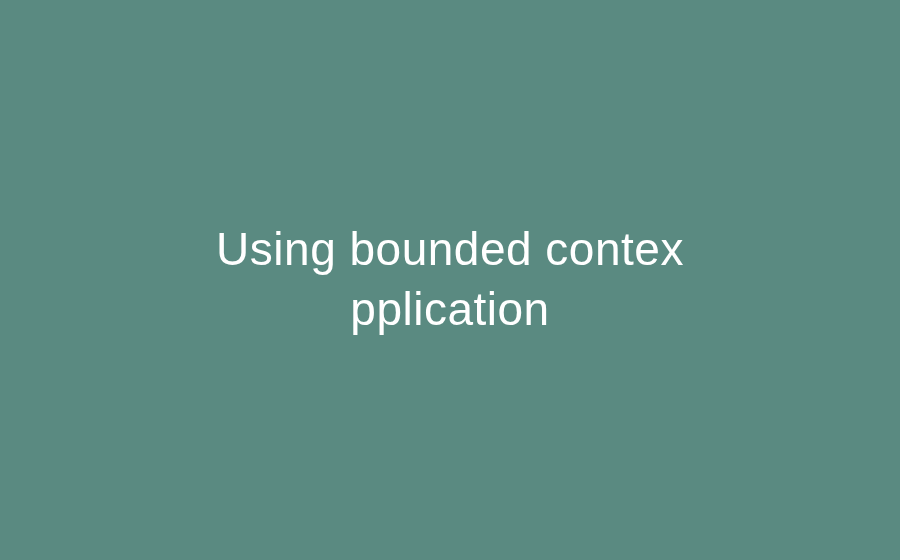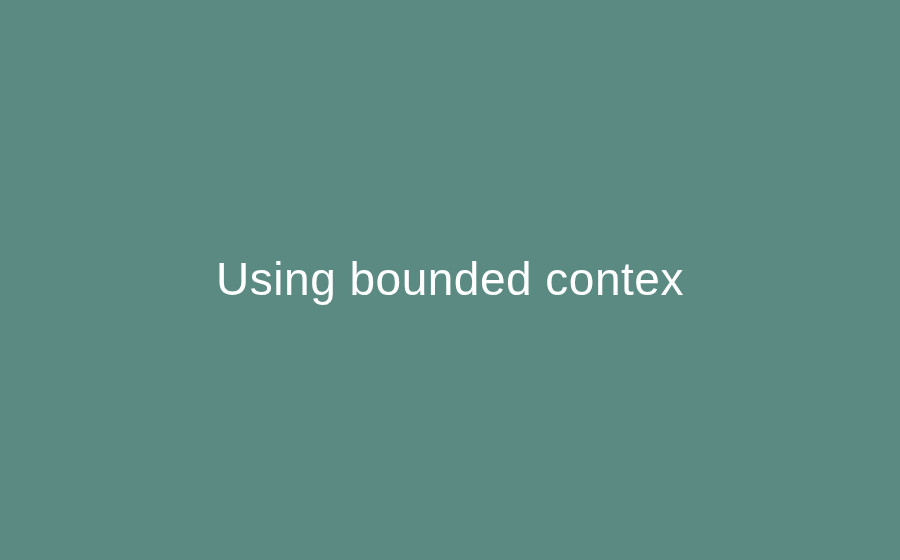--- a/index.html
+++ b/index.html
@@ -28,13 +28,14 @@
     }
     .line {
       display: block;
     }
   </style>
 </head>
 <body>
 
 <div class="text-container">
   <span class="line">Using bounded contex</span>
+  <span class="line">pplication</span>
 </div>
 
 </body></html>

